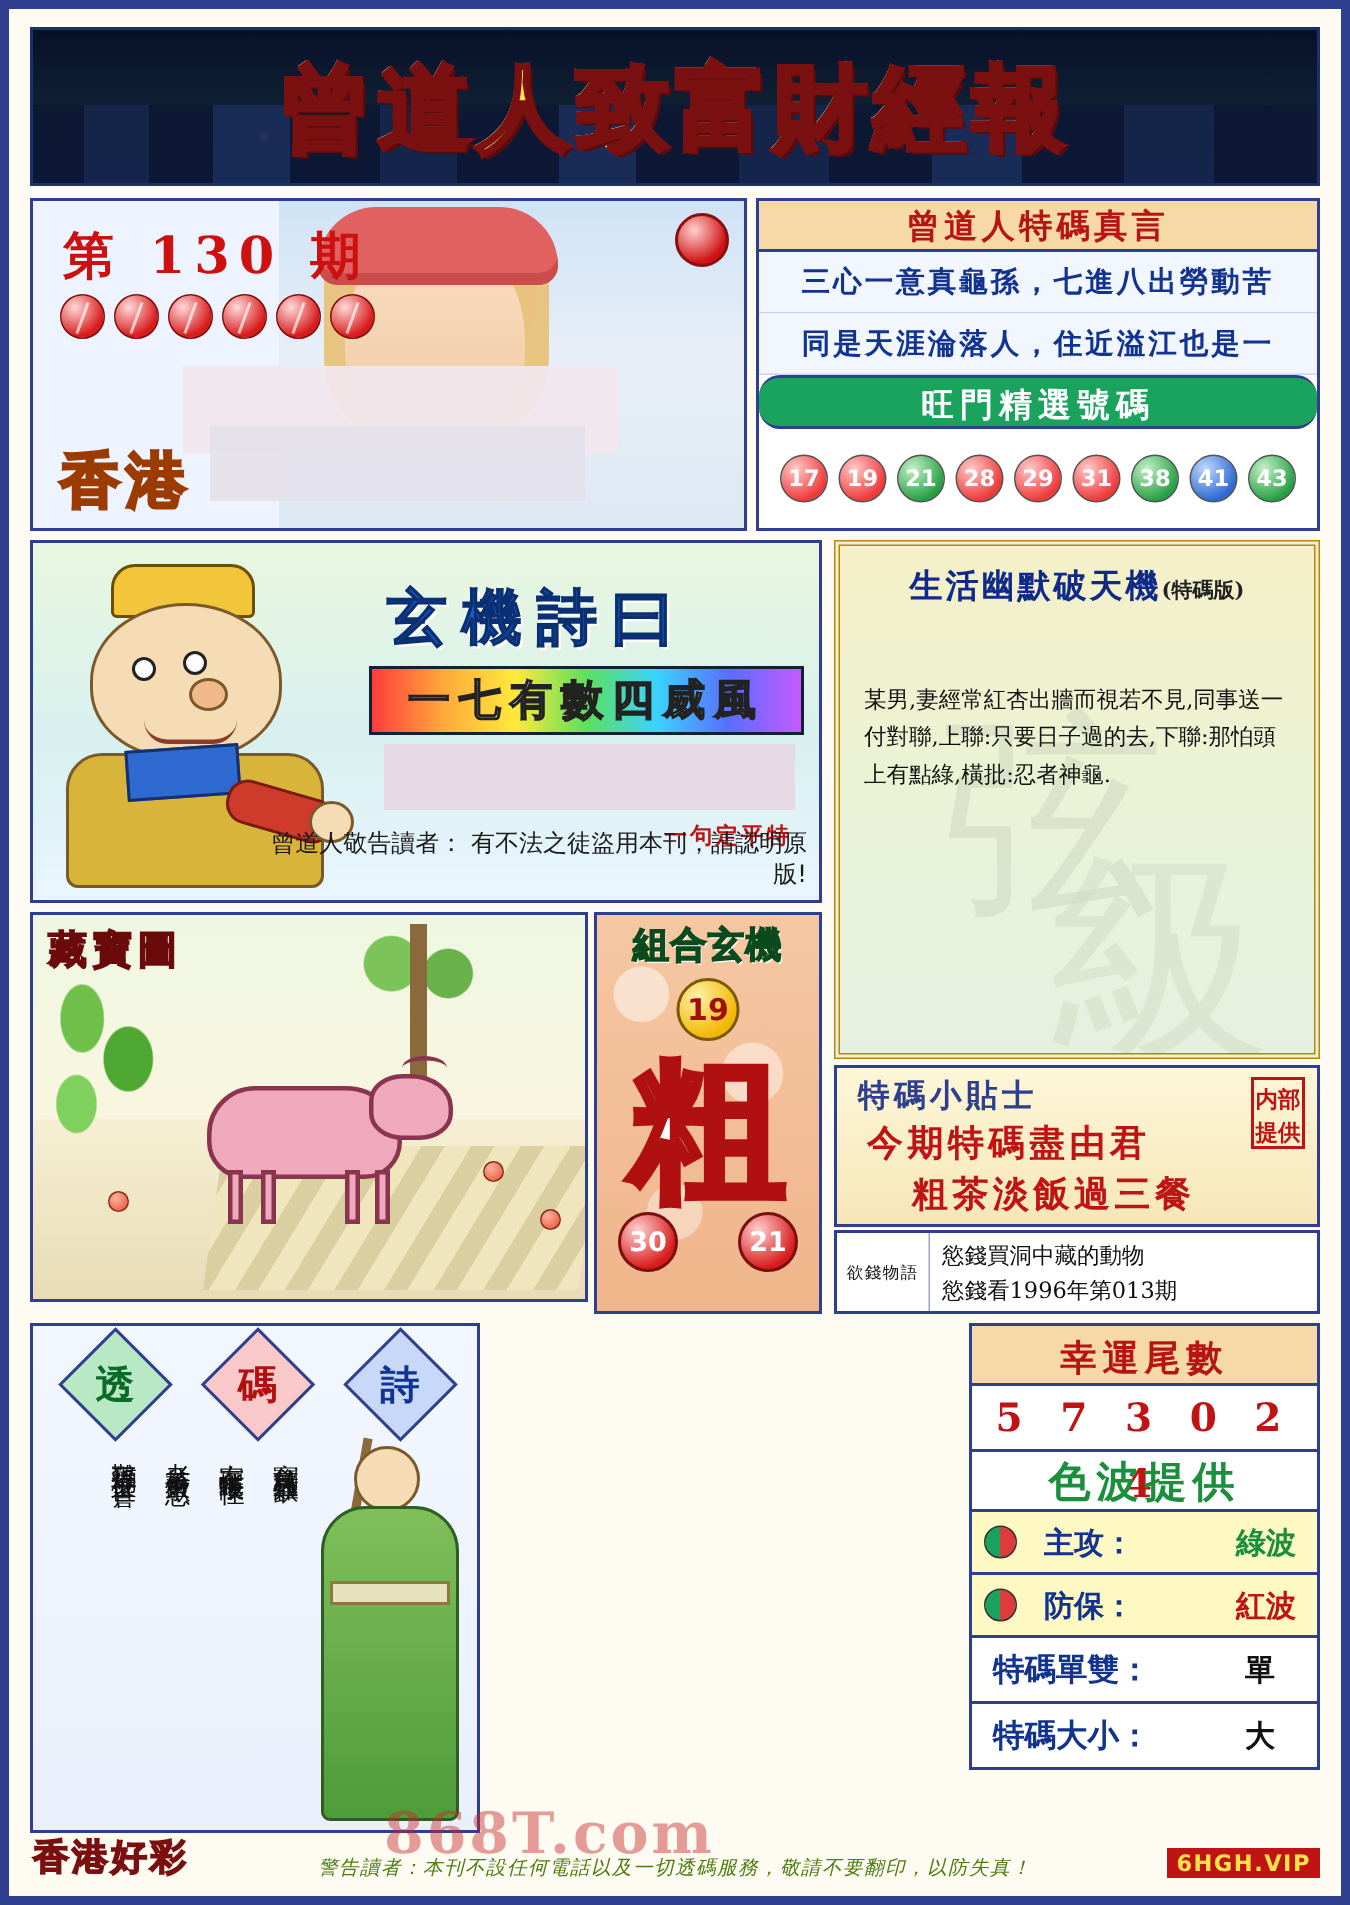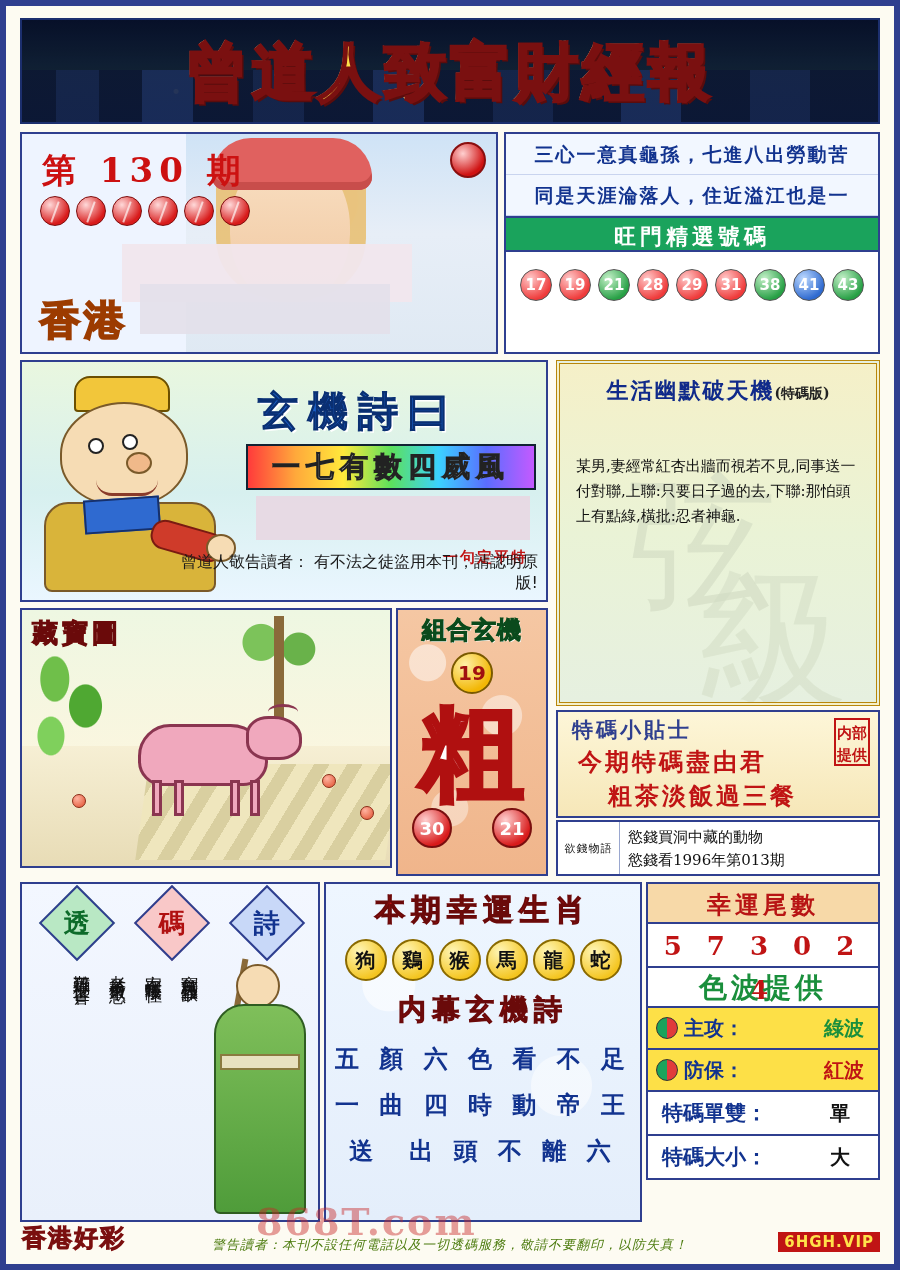--- a/index.html
+++ b/index.html
@@ -125,21 +125,21 @@
     height:41px; line-height:41px; text-align:center;
     color:#12338f; font-weight:bold; font-size:19px; letter-spacing:2px;
     font-family:"DejaVu Serif","Liberation Serif",serif;
     border-bottom:1px solid #c9d4ef;
     background:#f2f7ff;
   }
   .rt-head2{
     height:36px; line-height:36px; text-align:center;
     background:#1aa35c; color:#fff; font-weight:bold; font-size:22px; letter-spacing:4px;
     font-family:"DejaVu Serif","Liberation Serif",serif;
-    border-top:2px solid #2f3f8f; border-bottom:2px solid #2f3f8f;
+    border-top:2px solid #2f3f8f; border-bottom:2px solid #2f3f8f;border-radius:14px;
   }
   .num-row{
     height:66px; display:flex; align-items:center; justify-content:center; gap:7px;
     background:#fff;
   }
   .num-ball{
     width:32px; height:32px; border-radius:50%;
     display:flex; align-items:center; justify-content:center;
     font-size:15px; font-weight:bold; color:#111;
     border:1px solid #555;
@@ -456,22 +456,22 @@
     border-top:none; background:#fff; color:#c01414; font-size:26px; font-weight:bold;
     letter-spacing:8px;
     font-family:"DejaVu Serif","Liberation Serif",serif;
   }
   .br-head2{
     height:40px; line-height:40px; text-align:center; border:2px solid #2f3f8f;
     border-top:none; background:#fff; color:#1a8f3c; font-size:28px; font-weight:bold; letter-spacing:4px;
     font-family:"DejaVu Serif","Liberation Serif",serif;
   }
   .br-row{
-    height:42px; border:2px solid #2f3f8f; border-top:none; background:#fde047;
-    display:flex; align-items:center; padding-left:8px; gap:6px;
+    height:42px; border:2px solid #2f3f8f; border-top:none; background:#fef9c3;
+    display:flex; align-items:center; padding-left:8px; gap:18px;
   }
   .yinyang{
     width:22px; height:22px; border-radius:50%;
     background:linear-gradient(90deg,#1aa35c 50%, #e03b3b 50%);
     border:1px solid #333; flex:0 0 auto;
   }
   .br-k{ color:#12338f; font-size:20px; font-weight:bold;
     font-family:"DejaVu Serif","Liberation Serif",serif;}
   .br-v{ font-size:20px; font-weight:bold; margin-left:auto; margin-right:14px;
     font-family:"DejaVu Serif","Liberation Serif",serif;}
@@ -533,20 +533,21 @@
       <div class="mini-ball"></div>
       <div class="mini-ball"></div>
       <div class="mini-ball"></div>
       <div class="mini-ball"></div>
     </div>
     <div class="hk-label">香港</div>
     <div class="logo-circle"></div>
   </div>
 
   <div class="right-top">
+    <div class="rt-head">曾道人特碼真言</div>
     <div class="rt-line">三心一意真龜孫，七進八出勞動苦</div>
     <div class="rt-line">同是天涯淪落人，住近溢江也是一</div>
     <div class="rt-head2">旺門精選號碼</div>
     <div class="num-row">
       <div class="num-ball nb-red">17</div>
       <div class="num-ball nb-red">19</div>
       <div class="num-ball nb-green">21</div>
       <div class="num-ball nb-red">28</div>
       <div class="num-ball nb-red">29</div>
       <div class="num-ball nb-red">31</div>
@@ -652,35 +653,20 @@
       <div class="vcol">難得糊塗一世蒼</div>
     </div>
     <div class="monk">
       <div class="monk-staff"></div>
       <div class="monk-head"></div>
       <div class="monk-robe"></div>
       <div class="monk-sash"></div>
     </div>
   </div>
 
-  <div class="bot-mid">
-    <div class="bm-title">本期幸運生肖</div>
-    <div class="zodiac-row">
-      <div class="zod">狗</div>
-      <div class="zod">鷄</div>
-      <div class="zod">猴</div>
-      <div class="zod">馬</div>
-      <div class="zod">龍</div>
-      <div class="zod">蛇</div>
-    </div>
-    <div class="bm-title2">内幕玄機詩</div>
-    <div class="bm-line">五 顏 六 色 看 不 足</div>
-    <div class="bm-line">一 曲 四 時 動 帝 王</div>
-    <div class="bm-line">送　出 頭 不 離 六</div>
-  </div>
 
   <div class="bot-right">
     <div class="br-head">幸運尾數</div>
     <div class="br-nums">5 7 3 0 2 4</div>
     <div class="br-head2">色波提供</div>
     <div class="br-row">
       <div class="yinyang"></div>
       <div class="br-k">主攻：</div>
       <div class="br-v v-green">綠波</div>
     </div>

